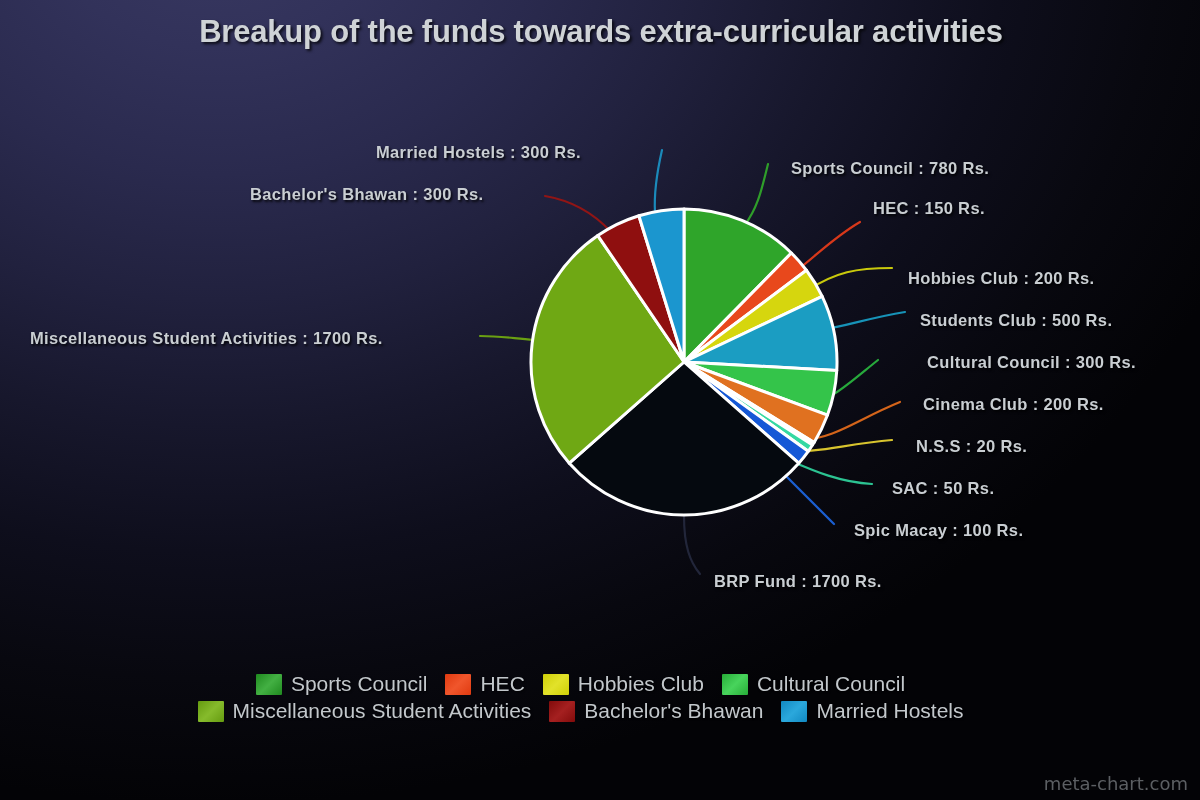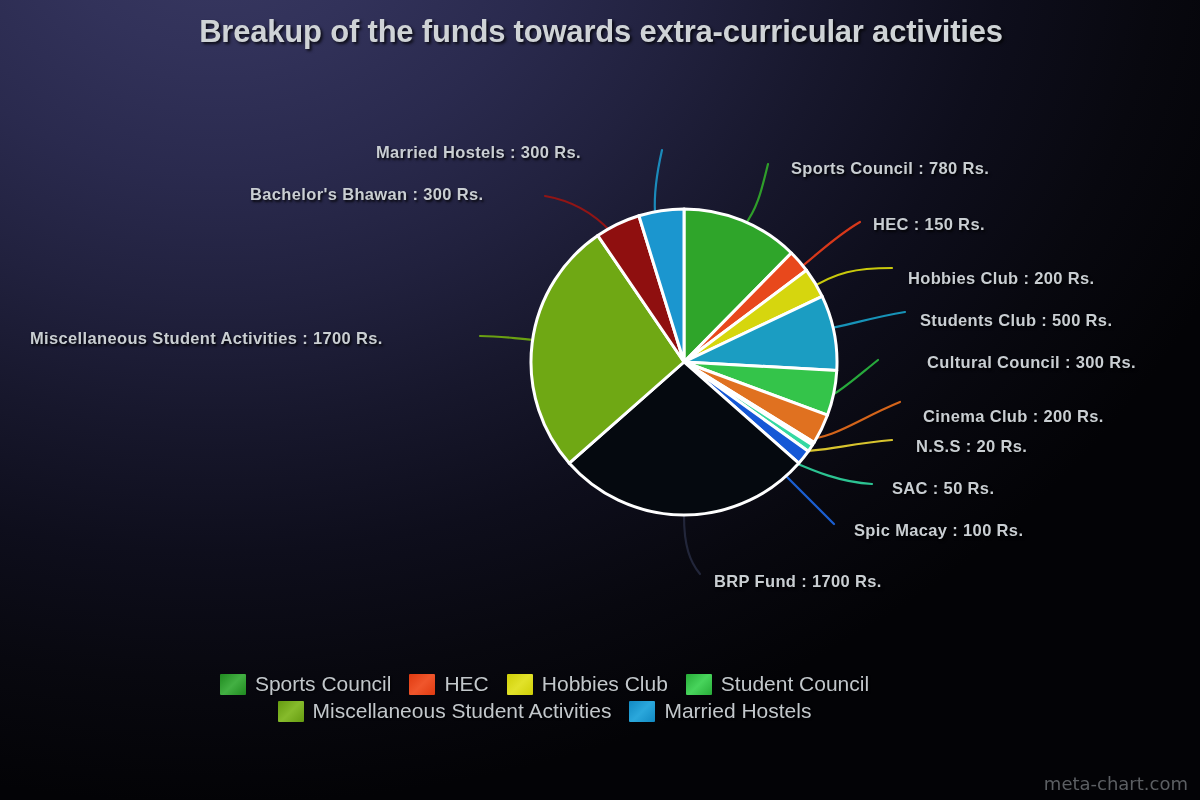--- a/index.html
+++ b/index.html
@@ -39,20 +39,21 @@
     white-space:nowrap;
     text-shadow:1.5px 1.5px 2.5px rgba(0,0,0,.85);
     letter-spacing:.35px;
     text-align:center;
   }
 
   #legend{
     position:absolute;left:0;top:672px;width:1089px;
     display:flex;flex-direction:column;align-items:center;
     gap:3px;
+    padding-left:36px;
   }
   .legend-row{display:flex;align-items:center;justify-content:center;}
   .legend-item{display:flex;align-items:center;margin:0 9px;}
   .swatch{
     width:26px;height:21px;display:inline-block;margin-right:9px;
     border-radius:1px;
   }
   .legend-label{
     font-size:21px;color:#c2c7cb;
     text-shadow:1px 1px 2px rgba(0,0,0,.8);
@@ -101,25 +102,25 @@
         <path d="M 684 362 L 597.81 235.59 A 153 153 0 0 1 638.90 215.80 Z" fill="#8f0f0f" stroke="#ffffff" stroke-width="3" stroke-linejoin="round"></path>
         <path d="M 684 362 L 638.90 215.80 A 153 153 0 0 1 684.00 209.00 Z" fill="#1b96cf" stroke="#ffffff" stroke-width="3" stroke-linejoin="round"></path>
       </g>
   </svg>
 
   <div id="callout-layer">
       <div class="callout" style="left: 376px; top: 143px;">Married Hostels : 300 Rs.</div>
       <div class="callout" style="left: 250px; top: 185px;">Bachelor's Bhawan : 300 Rs.</div>
       <div class="callout" style="left: 30px; top: 329px;">Miscellaneous Student Activities : 1700 Rs.</div>
       <div class="callout" style="left: 791px; top: 159px;">Sports Council : 780 Rs.</div>
-      <div class="callout" style="left: 873px; top: 215px;">HEC : 150 Rs.</div>
+      <div class="callout" style="left: 873px; top: 199px;">HEC : 150 Rs.</div>
       <div class="callout" style="left: 908px; top: 269px;">Hobbies Club : 200 Rs.</div>
       <div class="callout" style="left: 920px; top: 311px;">Students Club : 500 Rs.</div>
       <div class="callout" style="left: 927px; top: 353px;">Cultural Council : 300 Rs.</div>
-      <div class="callout" style="left: 923px; top: 395px; margin-top: 12px;">Cinema Club : 200 Rs.</div>
+      <div class="callout" style="left: 923px; top: 395px;">Cinema Club : 200 Rs.</div>
       <div class="callout" style="left: 916px; top: 437px;">N.S.S : 20 Rs.</div>
       <div class="callout" style="left: 892px; top: 479px;">SAC : 50 Rs.</div>
       <div class="callout" style="left: 854px; top: 521px;">Spic Macay : 100 Rs.</div>
       <div class="callout" style="left: 714px; top: 572px;">BRP Fund : 1700 Rs.</div>
     </div>
 
   <div id="legend">
       <div class="legend-row">
         <div class="legend-item">
           <span class="swatch" style="background: linear-gradient(135deg, rgb(31, 138, 31) 0%, rgb(67, 176, 67) 50%, rgb(31, 138, 31) 100%);"></span>
@@ -128,27 +129,31 @@
         <div class="legend-item">
           <span class="swatch" style="background: linear-gradient(135deg, rgb(224, 58, 16) 0%, rgb(240, 86, 44) 50%, rgb(224, 58, 16) 100%);"></span>
           <span class="legend-label">HEC</span>
         </div>
         <div class="legend-item">
           <span class="swatch" style="background: linear-gradient(135deg, rgb(207, 207, 7) 0%, rgb(226, 226, 42) 50%, rgb(207, 207, 7) 100%);"></span>
           <span class="legend-label">Hobbies Club</span>
         </div>
         <div class="legend-item">
           <span class="swatch" style="background: linear-gradient(135deg, rgb(39, 173, 56) 0%, rgb(72, 212, 92) 50%, rgb(39, 173, 56) 100%);"></span>
-          <span class="legend-label">Student Council</span>
+          <span class="legend-label">Cultural Council</span>
         </div>
       </div>
       <div class="legend-row">
         <div class="legend-item">
           <span class="swatch" style="background: linear-gradient(135deg, rgb(101, 155, 16) 0%, rgb(134, 187, 44) 50%, rgb(101, 155, 16) 100%);"></span>
           <span class="legend-label">Miscellaneous Student Activities</span>
+        </div>
+        <div class="legend-item">
+          <span class="swatch" style="background: linear-gradient(135deg, rgb(130, 11, 11) 0%, rgb(165, 32, 32) 50%, rgb(130, 11, 11) 100%);"></span>
+          <span class="legend-label">Bachelor's Bhawan</span>
         </div>
         <div class="legend-item">
           <span class="swatch" style="background: linear-gradient(135deg, rgb(17, 137, 194) 0%, rgb(43, 168, 220) 50%, rgb(17, 137, 194) 100%);"></span>
           <span class="legend-label">Married Hostels</span>
         </div>
       </div>
     </div>
 
   <div id="watermark">meta-chart.com</div>
 </div>

